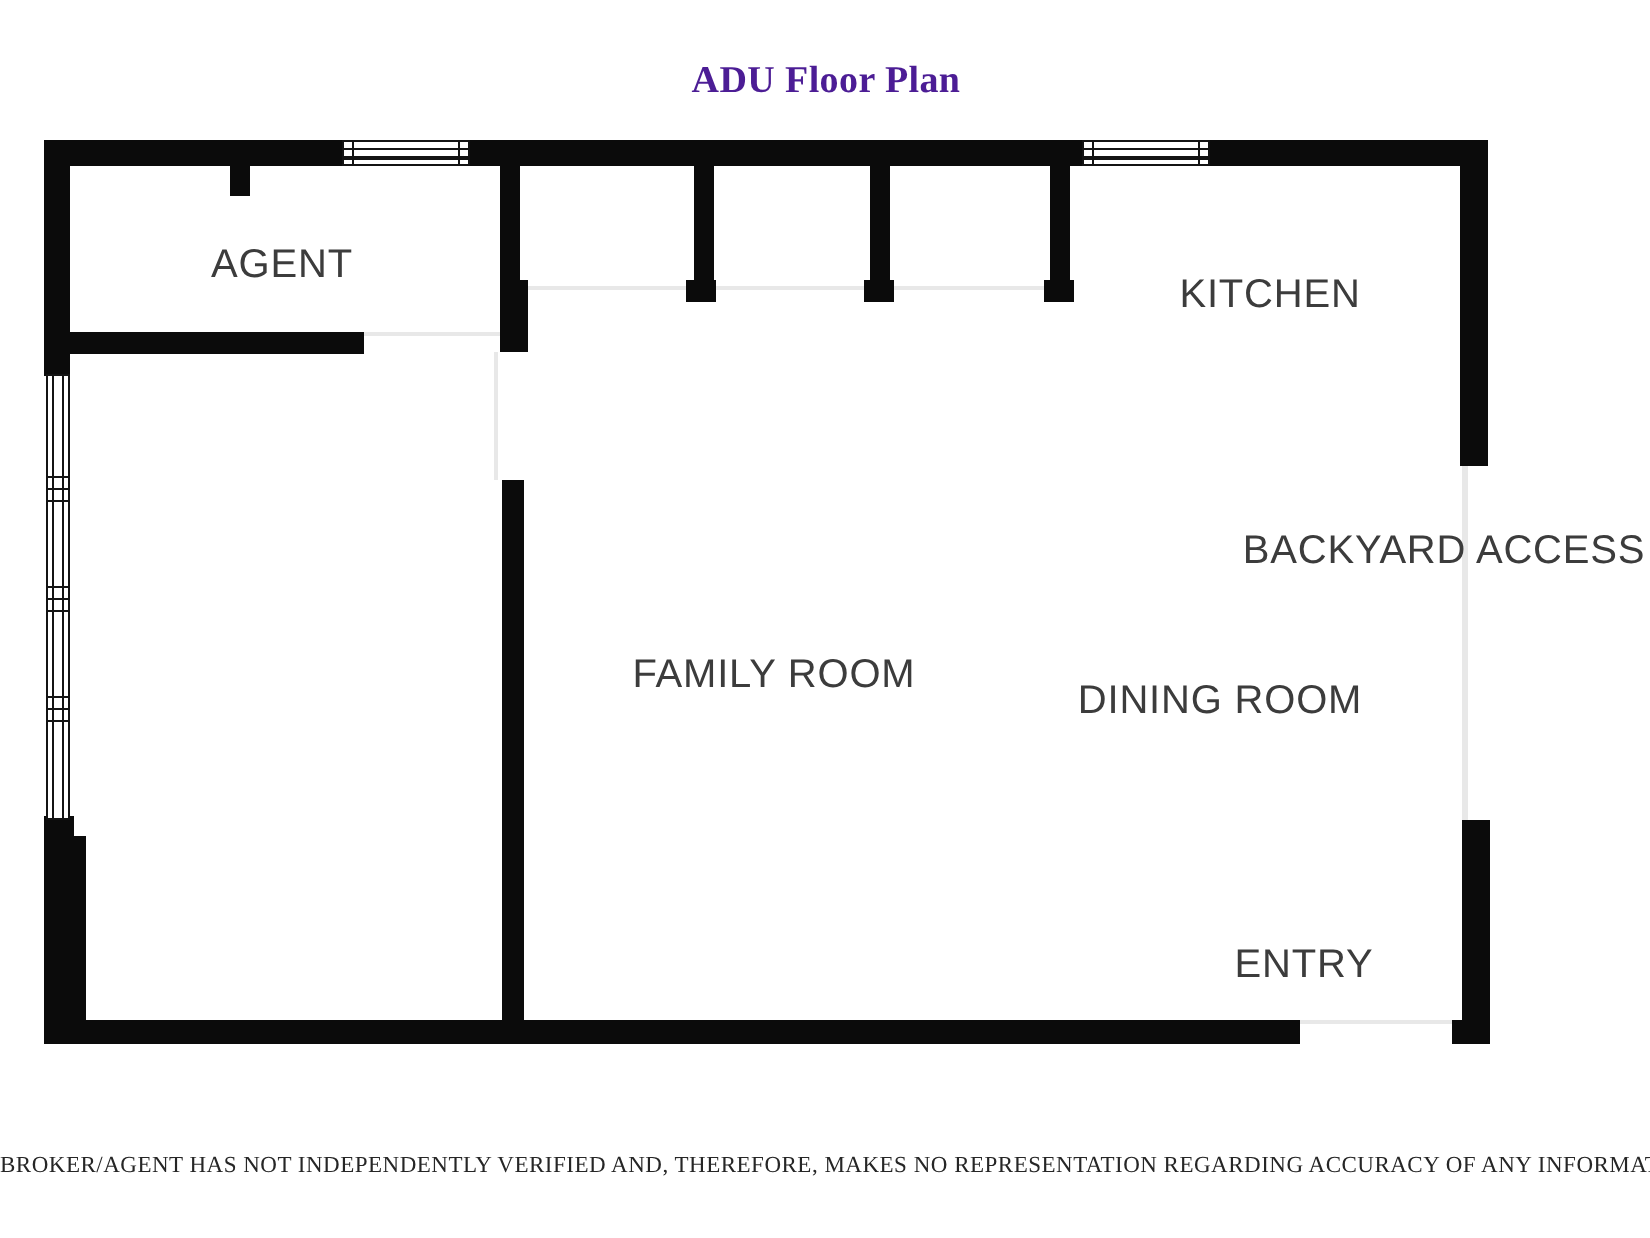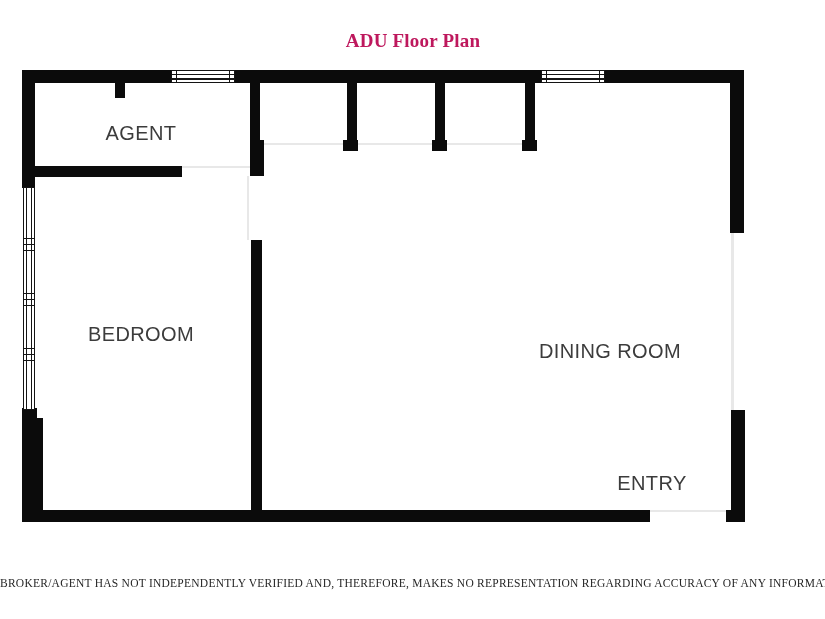--- a/index.html
+++ b/index.html
@@ -3,21 +3,21 @@
 <meta charset="utf-8">
 <style>
   html,body { margin:0; padding:0; background:#ffffff; }
   .page {
     position:relative; width:825px; height:619px; background:#ffffff;
     font-family:"Liberation Sans", sans-serif; overflow:hidden;
   }
   .title {
     position:absolute; left:413px; top:41px; transform:translate(-50%,-50%);
     font-family:"Liberation Serif", serif; font-weight:bold; font-size:19px;
-    color:#be185d; white-space:nowrap; letter-spacing:0.2px;
+    color:#4c1d95; white-space:nowrap; letter-spacing:0.2px;
   }
   .wall { position:absolute; background:#0b0b0b; z-index:2; }
   .faint { position:absolute; background:#e8e8e8; z-index:1; }
   .room-label {
     position:absolute; transform:translate(-50%,-50%); z-index:4;
     font-size:20px; color:#3c3c3c; letter-spacing:0.4px; white-space:nowrap;
   }
   .window {
     position:absolute; background:#ffffff; border:1.5px solid #141414;
     box-sizing:border-box; z-index:3;
@@ -92,19 +92,21 @@
     <div class="wline" style="left:0;right:0;top:62px;height:1.3px"></div>
     <div class="wline" style="left:0;right:0;top:105px;height:1.3px"></div>
     <div class="wline" style="left:0;right:0;top:111px;height:1.3px"></div>
     <div class="wline" style="left:0;right:0;top:117px;height:1.3px"></div>
     <div class="wline" style="left:0;right:0;top:160px;height:1.3px"></div>
     <div class="wline" style="left:0;right:0;top:166px;height:1.3px"></div>
     <div class="wline" style="left:0;right:0;top:172px;height:1.3px"></div>
   </div>
 
   <div class="room-label" style="left:141px;top:133px">AGENT</div>
-  <div class="room-label" style="left:141px;top:334px">BEDROOM</div>
+  <div class="room-label" style="left:635px;top:148px">KITCHEN</div>
+  <div class="room-label" style="left:387px;top:338px">FAMILY ROOM</div>
   <div class="room-label" style="left:610px;top:351px">DINING ROOM</div>
+  <div class="room-label" style="left:722px;top:276px">BACKYARD ACCESS</div>
   <div class="room-label" style="left:652px;top:483px">ENTRY</div>
 
   <div class="disclaimer">BROKER/AGENT HAS NOT INDEPENDENTLY VERIFIED AND, THEREFORE, MAKES NO REPRESENTATION REGARDING ACCURACY OF ANY INFORMATION CONTAINED HEREIN.</div>
 
 </div>
 
 </body></html>

